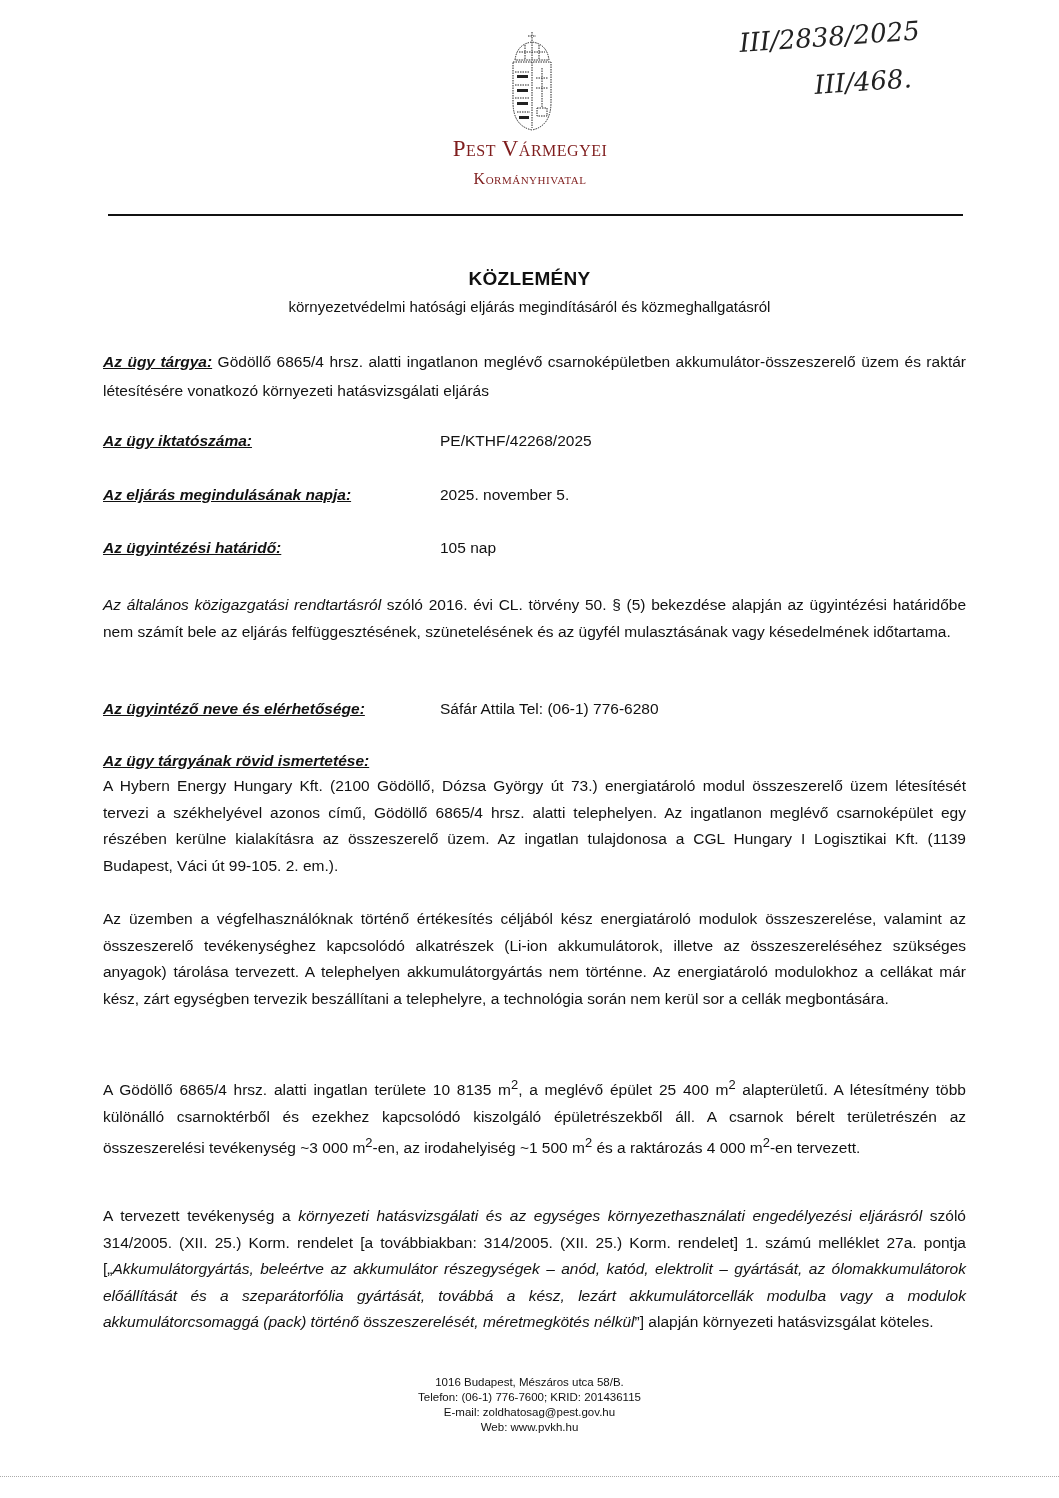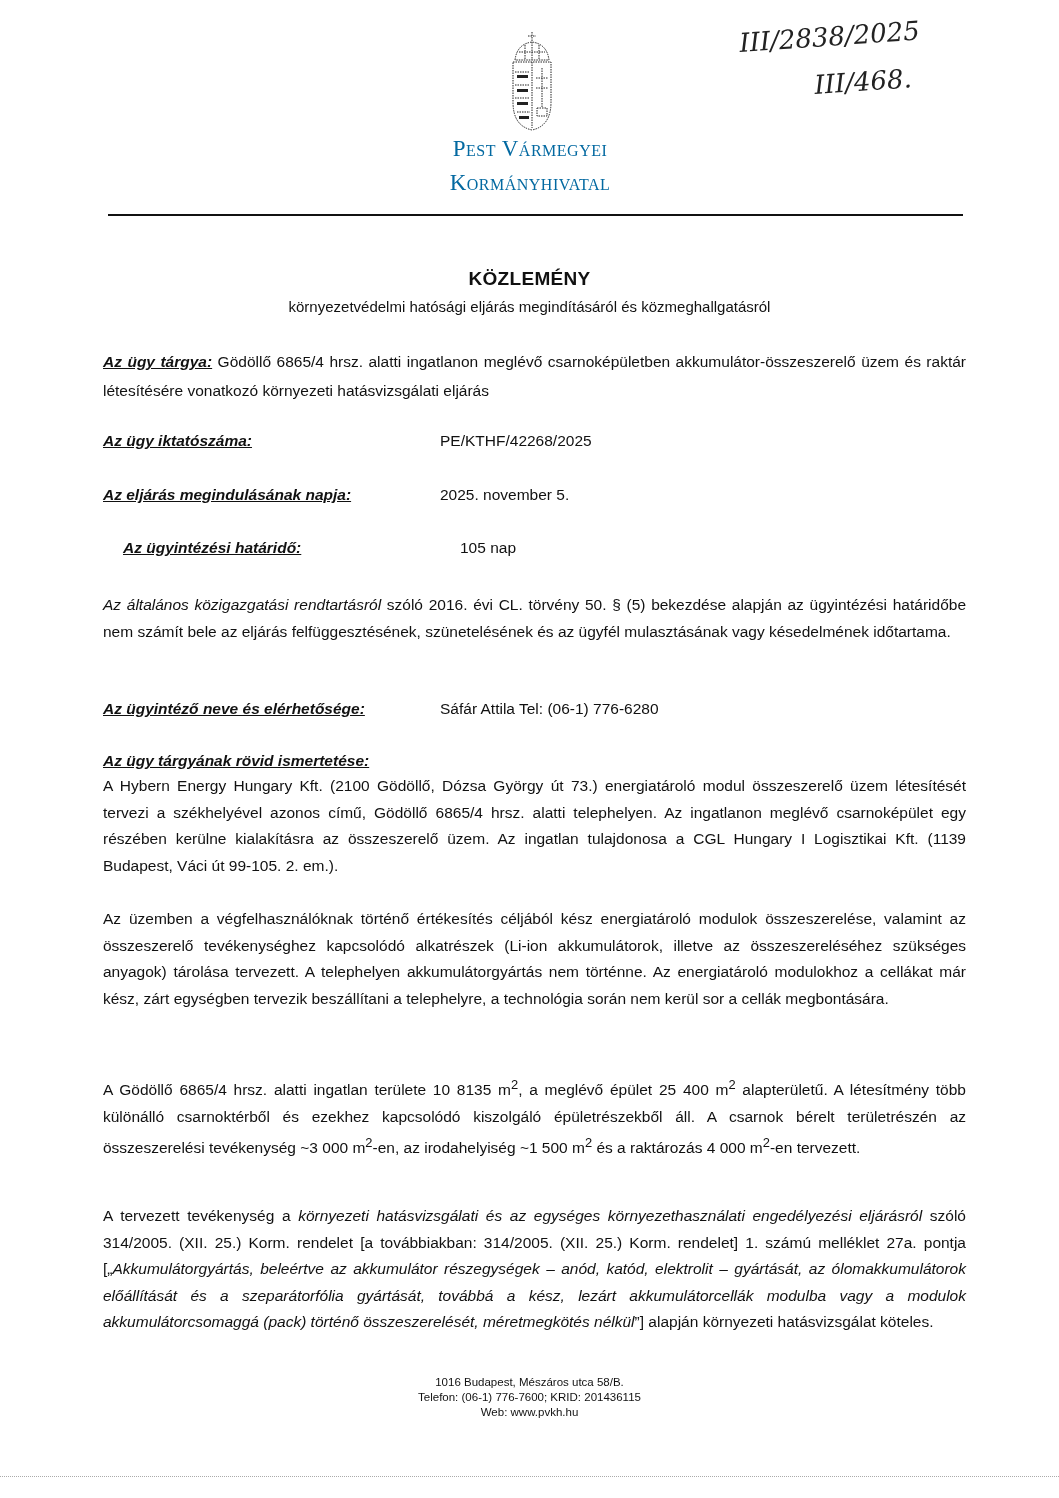--- a/index.html
+++ b/index.html
@@ -1,21 +1,21 @@
 <!DOCTYPE html>
 <html><head>
 <meta charset="utf-8">
 <style>
   html, body { margin: 0; padding: 0; background: #ffffff; }
   body { width: 1059px; height: 1498px; position: relative; overflow: hidden; color: #111; font-family: "Liberation Sans", sans-serif; }
   .abs { position: absolute; }
   #crest { left: 509px; top: 30px; width: 46px; height: 104px; }
-  .org { font-family: "Liberation Serif", serif; color: #0369a1; text-align: center; font-variant: small-caps; letter-spacing: 0.5px; }
+  .org { font-family: "Liberation Serif", serif; color: #7f1d1d; text-align: center; font-variant: small-caps; letter-spacing: 0.5px; }
   #org1 { left: 380px; top: 136px; width: 300px; font-size: 23px; }
-  #org2 { left: 380px; top: 170px; width: 300px; font-size: 23px; }
+  #org2 { left: 380px; top: 170px; width: 300px; font-size: 16px; }
   #handwritten { left: 735px; top: 14px; width: 220px; height: 110px; }
   #rule { left: 108px; top: 214px; width: 855px; height: 2px; background: #111; }
   #title { left: 0; top: 268px; width: 1059px; text-align: center; font-size: 19px; font-weight: bold; letter-spacing: 0.3px; }
   #subtitle { left: 0; top: 298px; width: 1059px; text-align: center; font-size: 15px; }
   .body-text { font-size: 15.5px; line-height: 26.5px; text-align: justify; }
   .lbl { font-weight: bold; text-decoration: underline; font-style: italic; }
   .row { font-size: 15.5px; }
   .row .val { position: absolute; left: 337px; white-space: nowrap; }
   .para { left: 103px; width: 863px; }
   i { font-style: italic; }
@@ -71,21 +71,21 @@
 </div>
 
 <div class="abs row" style="left:103px; top:432px; width:863px;">
   <span class="lbl">Az ügy iktatószáma:</span>
   <span class="val">PE/KTHF/42268/2025</span>
 </div>
 <div class="abs row" style="left:103px; top:486px; width:863px;">
   <span class="lbl">Az eljárás megindulásának napja:</span>
   <span class="val">2025. november 5.</span>
 </div>
-<div class="abs row" style="left:103px; top:539px; width:863px;margin-left:20px;">
+<div class="abs row" style="left:103px; top:539px; width:863px;">
   <span class="lbl">Az ügyintézési határidő:</span>
   <span class="val">105 nap</span>
 </div>
 
 <div class="abs para body-text" style="top:592px;">
   <i>Az általános közigazgatási rendtartásról</i><span> szóló 2016. évi CL. törvény 50. § (5) bekezdése alapján az ügyintézési határidőbe nem számít bele az eljárás felfüggesztésének, szünetelésének és az ügyfél mulasztásának vagy késedelmének időtartama.</span>
 </div>
 
 <div class="abs row" style="left:103px; top:700px; width:863px;">
   <span class="lbl">Az ügyintéző neve és elérhetősége:</span>
@@ -100,15 +100,16 @@
 <div class="abs para body-text" style="top:1072px;">
   <span>A Gödöllő 6865/4 hrsz. alatti ingatlan területe 10 8135 m</span><sup>2</sup><span>, a meglévő épület 25 400 m</span><sup>2</sup><span> alapterületű. A létesítmény több különálló csarnoktérből és ezekhez kapcsolódó kiszolgáló épületrészekből áll. A csarnok bérelt területrészén az összeszerelési tevékenység ~3 000 m</span><sup>2</sup><span>-en, az irodahelyiség ~1 500 m</span><sup>2</sup><span> és a raktározás 4 000 m</span><sup>2</sup><span>-en tervezett.</span>
 </div>
 <div class="abs para body-text" style="top:1203px;">
   <span>A tervezett tevékenység a </span><i>környezeti hatásvizsgálati és az egységes környezethasználati engedélyezési eljárásról</i><span> szóló 314/2005. (XII. 25.) Korm. rendelet [a továbbiakban: 314/2005. (XII. 25.) Korm. rendelet] 1. számú melléklet 27a. pontja [„</span><i>Akkumulátorgyártás, beleértve az akkumulátor részegységek – anód, katód, elektrolit – gyártását, az ólomakkumulátorok előállítását és a szeparátorfólia gyártását, továbbá a kész, lezárt akkumulátorcellák modulba vagy a modulok akkumulátorcsomaggá (pack) történő összeszerelését, méretmegkötés nélkül</i><span>”] alapján környezeti hatásvizsgálat köteles.</span>
 </div>
 
 <div id="footer" class="abs">
   <div>1016 Budapest, Mészáros utca 58/B.</div>
   <div>Telefon: (06-1) 776-7600; KRID: 201436115</div>
+  <div>E-mail: zoldhatosag@pest.gov.hu</div>
   <div>Web: www.pvkh.hu</div>
 </div>
 <div id="dots" class="abs"></div>
 
 </body></html>

